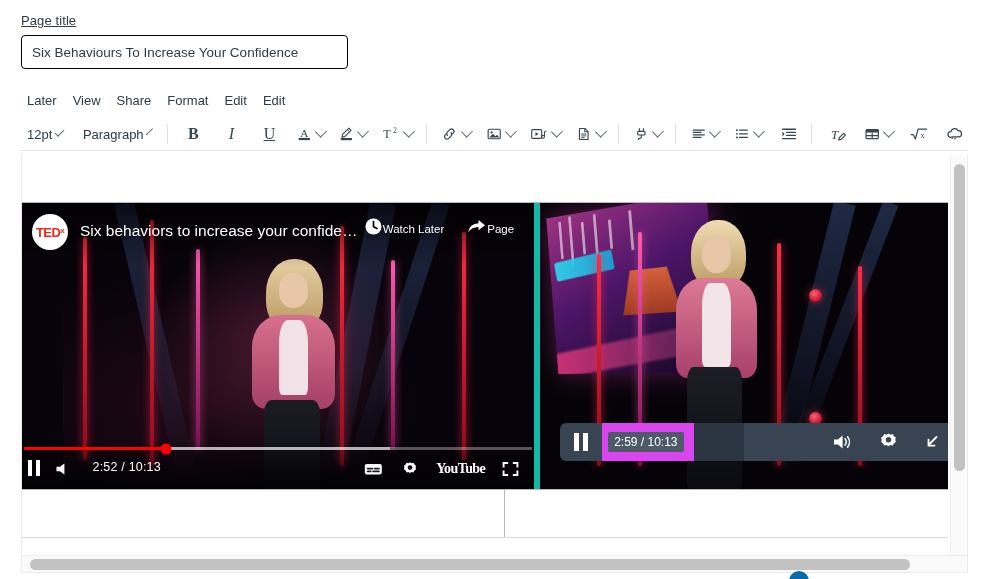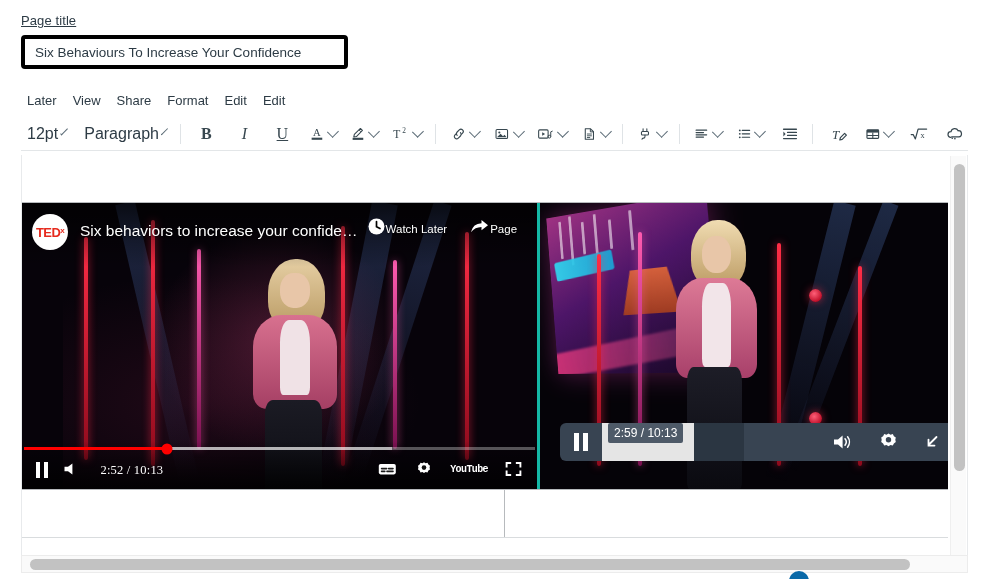--- a/index.html
+++ b/index.html
@@ -13,21 +13,21 @@
   .page { position: relative; width: 999px; height: 579px; }
 
   
   .field-label {
     position: absolute; left: 21px; top: 13px;
     font-size: 13px; color: #2d3b45; letter-spacing: .1px; text-decoration: underline;
   }
   .title-input {
     position: absolute; left: 21px; top: 35px;
     width: 327px; height: 34px;
-    border: 4px solid #000000; border-radius: 4px;
+    border: 1px solid #000000; border-radius: 4px;
     background: #fff; color: #2d3b45;
     font-size: 13.5px; font-family: "Liberation Sans", sans-serif;
     padding: 0 10px; outline: none;
   }
 
   
   .menubar {
     position: absolute; left: 21px; top: 88px;
     display: flex; align-items: center; height: 24px;
   }
@@ -44,21 +44,21 @@
     display: flex; align-items: center;
     border-bottom: 1px solid #e3e6e8;
   }
   .tb-btn {
     display: flex; align-items: center; justify-content: center;
     height: 26px; min-width: 26px;
     color: #37474f; cursor: default; border-radius: 3px;
     padding: 0 3px;
   }
   .tb-btn.wide { padding: 0 6px; }
-  .tb-text { font-size: 16px; color: #2d3b45; white-space: nowrap; }
+  .tb-text { font-size: 13px; color: #2d3b45; white-space: nowrap; }
   .caret {
     display: inline-block; width: 9px; height: 9px;
     margin-left: 5px; margin-right: 1px;
     border-right: 1.3px solid #5b6b76; border-bottom: 1.3px solid #5b6b76;
     transform: rotate(45deg) translate(-2px,-2px);
   }
   .tb-sep {
     width: 1px; height: 20px; background: #dfe3e6; margin: 0 7px;
   }
   .ic { display:block; }
@@ -86,21 +86,21 @@
     position: relative;
     border-top: 1px solid #b7babd;
     border-bottom: 1px solid #b7babd;
     height: 288px;
     display: flex;
   }
   .cell {
     position: relative; overflow: hidden;
     background: #000;
   }
-  .cell.left  { width: 561px; border-right: 3px solid #14b8a6; }
+  .cell.left  { width: 561px; border-right: 6px solid #14b8a6; }
   .cell.right { width: 442px; }
   .below-row {
     height: 48px; background:#fff;
     border-bottom: 1px solid #d9dcde;
     display:flex;
   }
   .below-row .bl { width: 483px; border-right: 1px solid #b7babd; }
 
   
   .v1 { position:absolute; inset:0; background:#07030a; }
@@ -190,26 +190,26 @@
   .prog-buf { position:absolute; left:0; top:0; height:100%; background:rgba(255,255,255,.55); }
   .prog-play{ position:absolute; left:0; top:0; height:100%; background:#ff0000; }
   .prog-knob{
     position:absolute; top:50%; width:11px; height:11px; border-radius:50%;
     background:#ff0000; transform:translate(-50%,-50%);
   }
   .ctrl-row {
     position:absolute; left:0; right:0; bottom:0; height:40px;
     display:flex; align-items:center; color:#fff;
   }
-  .ctrl-left  { display:flex; align-items:flex-end; gap:14px; padding-left:14px;font-family:Liberation Serif, serif; }
+  .ctrl-left  { display:flex; align-items:flex-start; gap:14px; padding-left:6px; }
   .ctrl-right { display:flex; align-items:center; gap:16px; margin-left:auto; padding-right:14px; }
   .time-txt { font-size:12.5px; color:#fff; margin-left:4px; letter-spacing:.2px; }
   .yt-word {
-    font-family:Liberation Mono, monospace; font-weight:700;
-    font-size:10px; letter-spacing:-.6px; color:#fff;
+    font-family:Liberation Serif, serif; font-weight:700;
+    font-size:14px; letter-spacing:-.6px; color:#fff;
   }
   .pause-ic { display:flex; gap:3.5px; }
   .pause-ic i { display:block; width:4px; height:16px; background:#fff; }
 
   
   .v2 { position:absolute; inset:0; background:#050308; }
   .city {
     position:absolute; left:3px; top:2px; width:168px; height:168px;
     transform: perspective(300px) rotateY(-16deg) rotate(-5deg);
     background:
@@ -260,22 +260,22 @@
   }
 
   .v2-bar {
     position:absolute; left:20px; right:0; bottom:28px; height:38px;
     background:#384452; border-radius:6px 0 0 6px;
     display:flex; align-items:center;
   }
   .v2-pause { display:flex; gap:4px; padding:0 14px; }
   .v2-pause i { display:block; width:5px; height:18px; background:#fff; }
   .v2-sel {
-    background:#e5e5e5; height:100%;
-    display:flex; align-items:flex-start; padding:0 6px; width:92px;
+    background:#d946ef; height:100%;
+    display:flex; align-items:center; padding:0 6px; width:92px;
   }
   .v2-time {
     background:#4e5a68; color:#fff; font-size:12px;
     padding:3px 6px; border-radius:2px; white-space:nowrap;
   }
   .v2-trackgap { width:50px; height:100%; background:#2b3642; }
   .v2-right { margin-left:auto; display:flex; align-items:center; gap:22px; padding-right:6px; color:#fff; }
 
   
   .vscroll {

